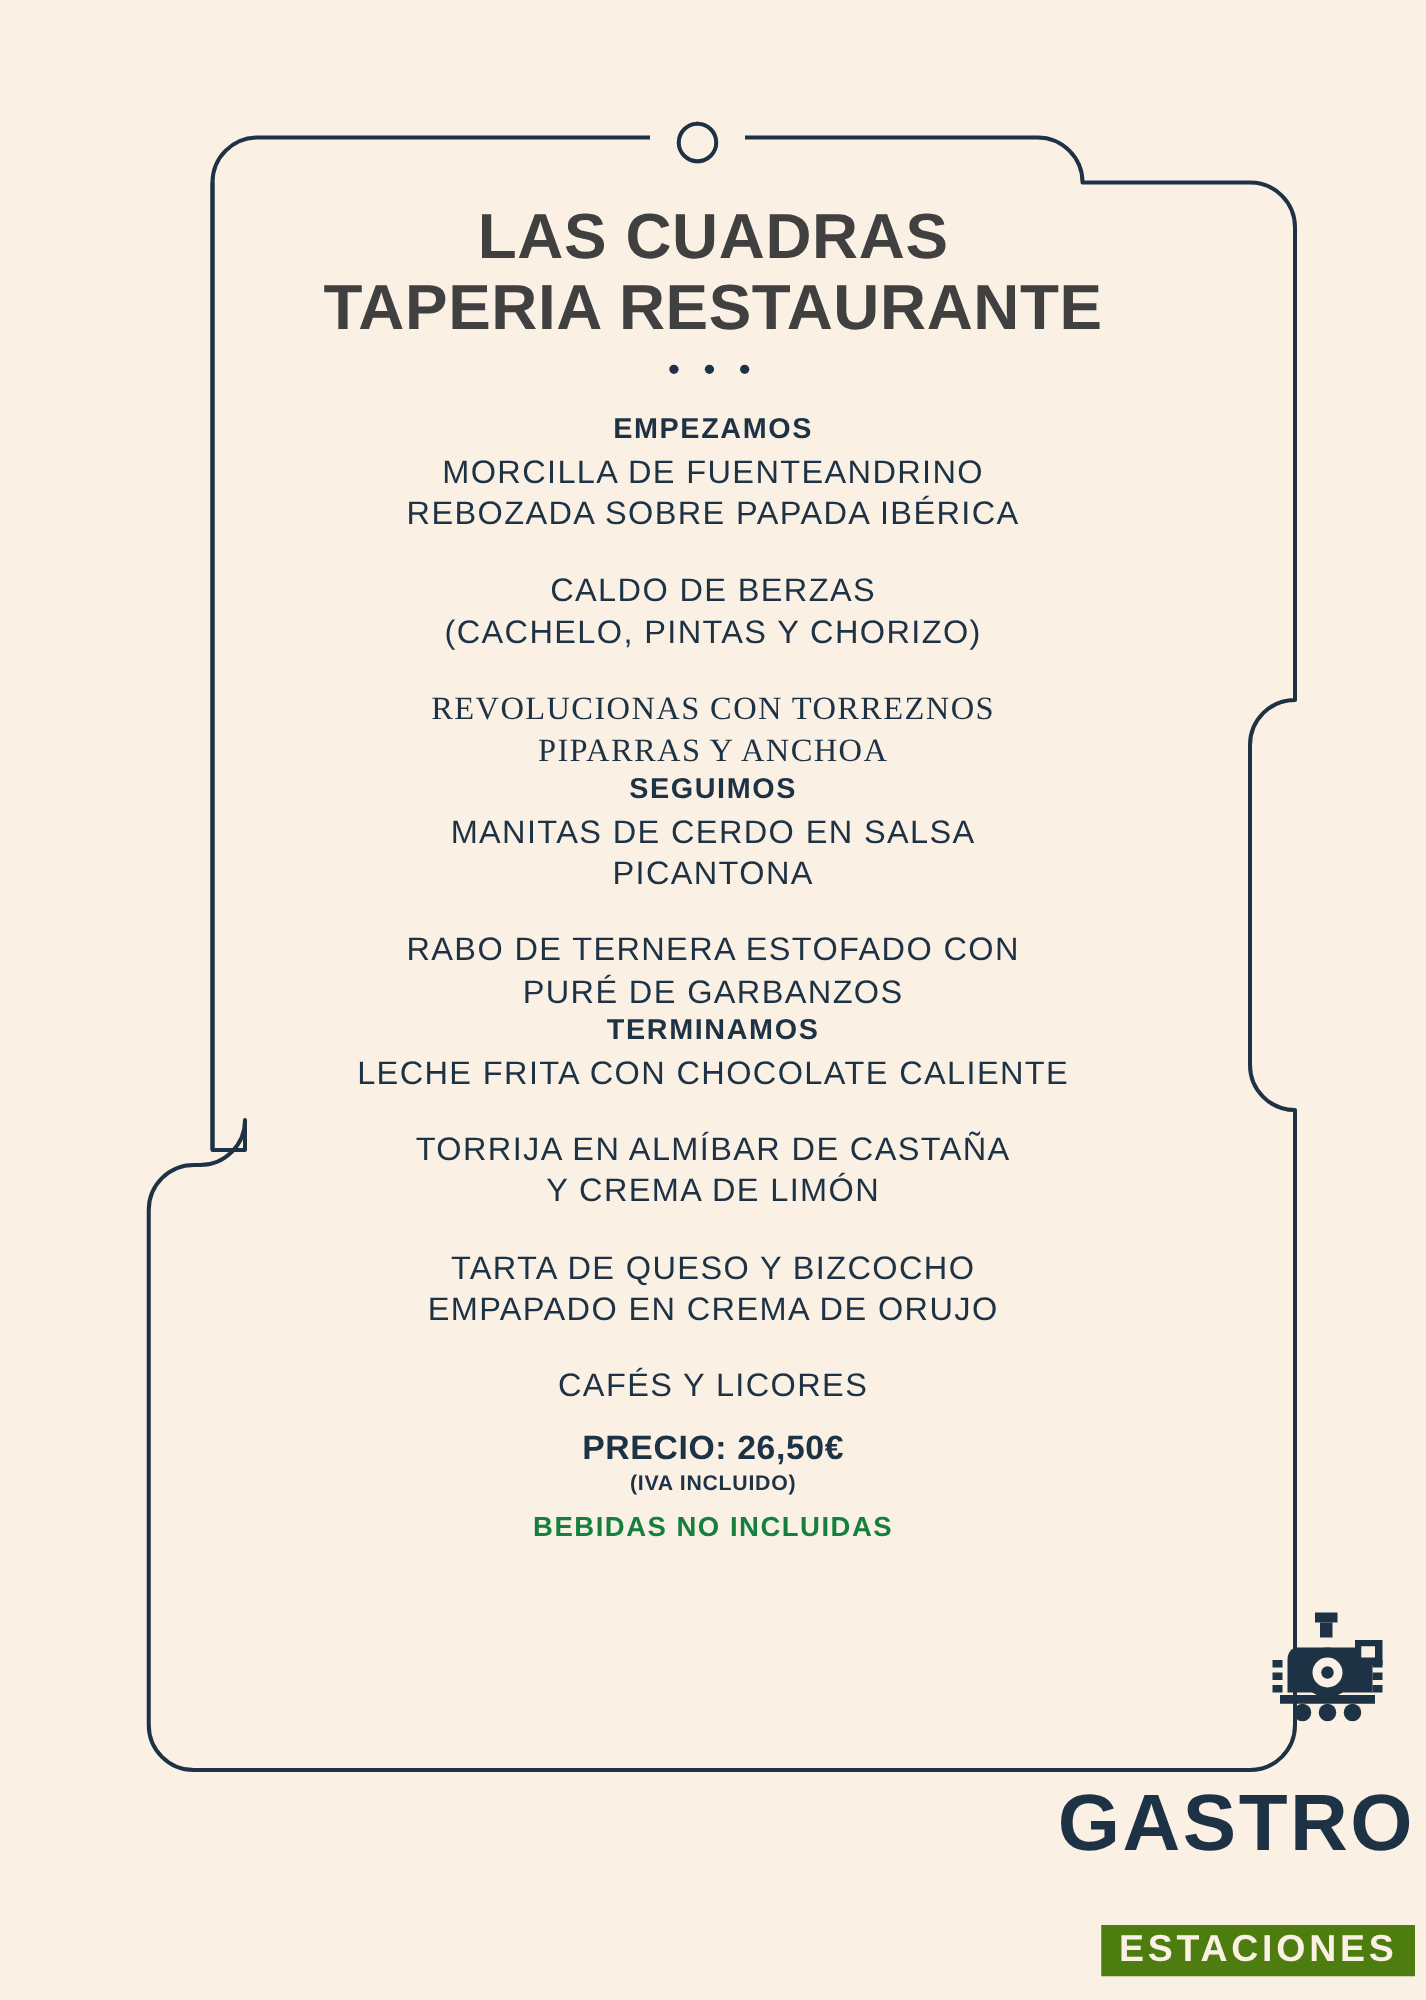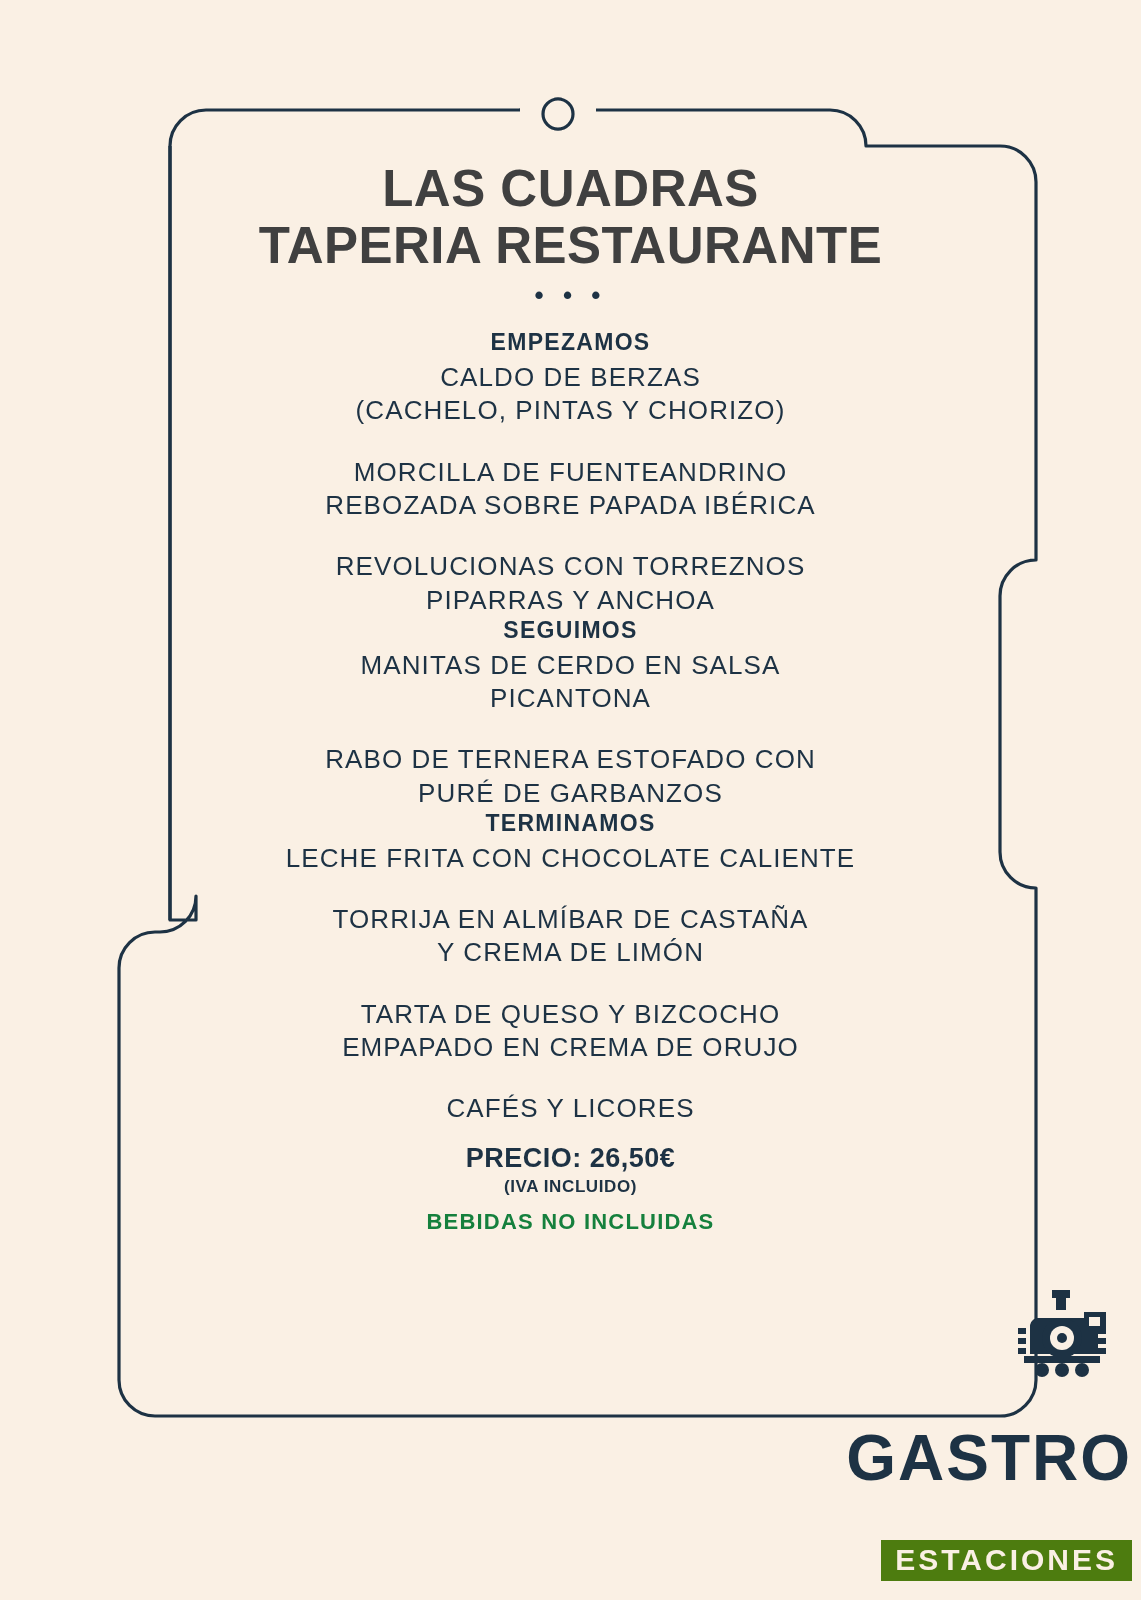--- a/index.html
+++ b/index.html
@@ -178,25 +178,25 @@
   <div class="content">
 
     <div class="title-block">
       <div class="title-line">LAS CUADRAS</div>
       <div class="title-line second">TAPERIA RESTAURANTE</div>
       <div class="dots">• • •</div>
     </div>
 
     <div class="section">
       <div class="section-heading">EMPEZAMOS</div>
+      <div class="dish" style="white-space: pre-line;">MORCILLA DE FUENTEANDRINO
+REBOZADA SOBRE PAPADA IBÉRICA</div>
       <div class="dish" style="white-space: pre-line;">CALDO DE BERZAS
 (CACHELO, PINTAS Y CHORIZO)</div>
-      <div class="dish" style="white-space: pre-line;">MORCILLA DE FUENTEANDRINO
-REBOZADA SOBRE PAPADA IBÉRICA</div>
-      <div class="dish" style="white-space: pre-line;">REVOLUCIONAS CON TORREZNOS
+      <div class="dish" style="white-space: pre-line; font-family: Liberation Serif, serif;">REVOLUCIONAS CON TORREZNOS
 PIPARRAS Y ANCHOA</div>
     </div>
 
     <div class="section">
       <div class="section-heading">SEGUIMOS</div>
       <div class="dish" style="white-space: pre-line;">MANITAS DE CERDO EN SALSA
 PICANTONA</div>
       <div class="dish" style="white-space: pre-line;">RABO DE TERNERA ESTOFADO CON
 PURÉ DE GARBANZOS</div>
     </div>

